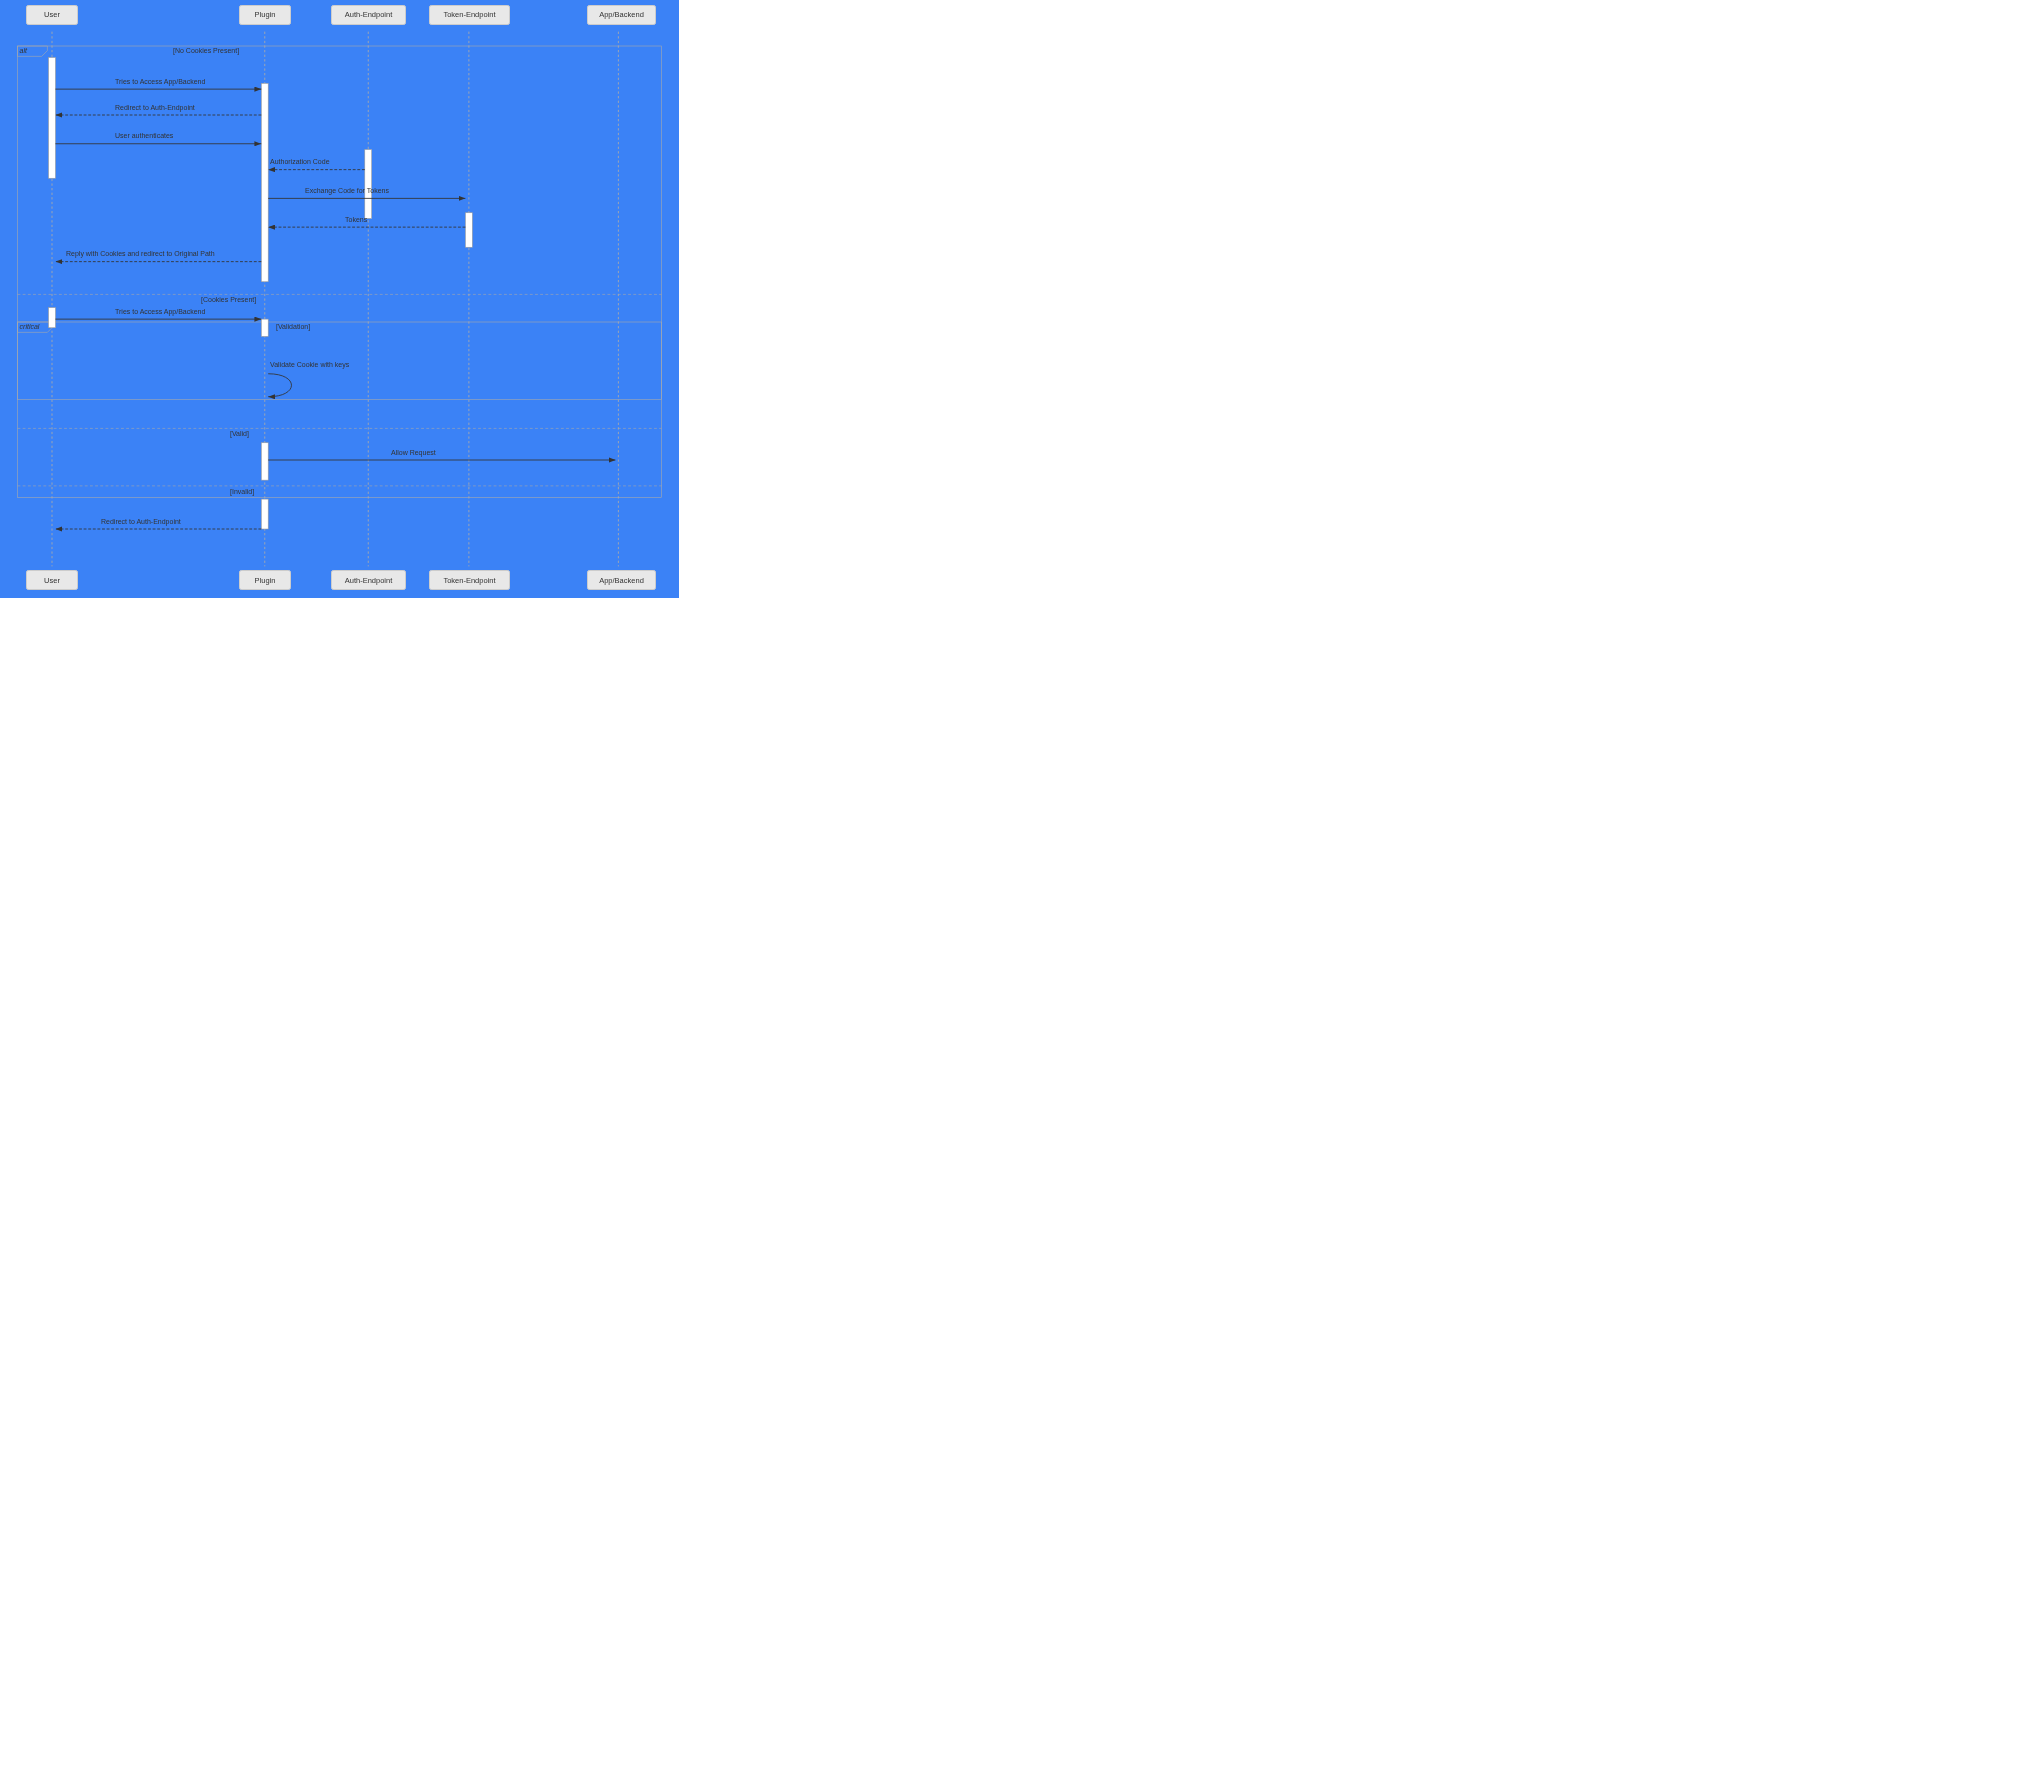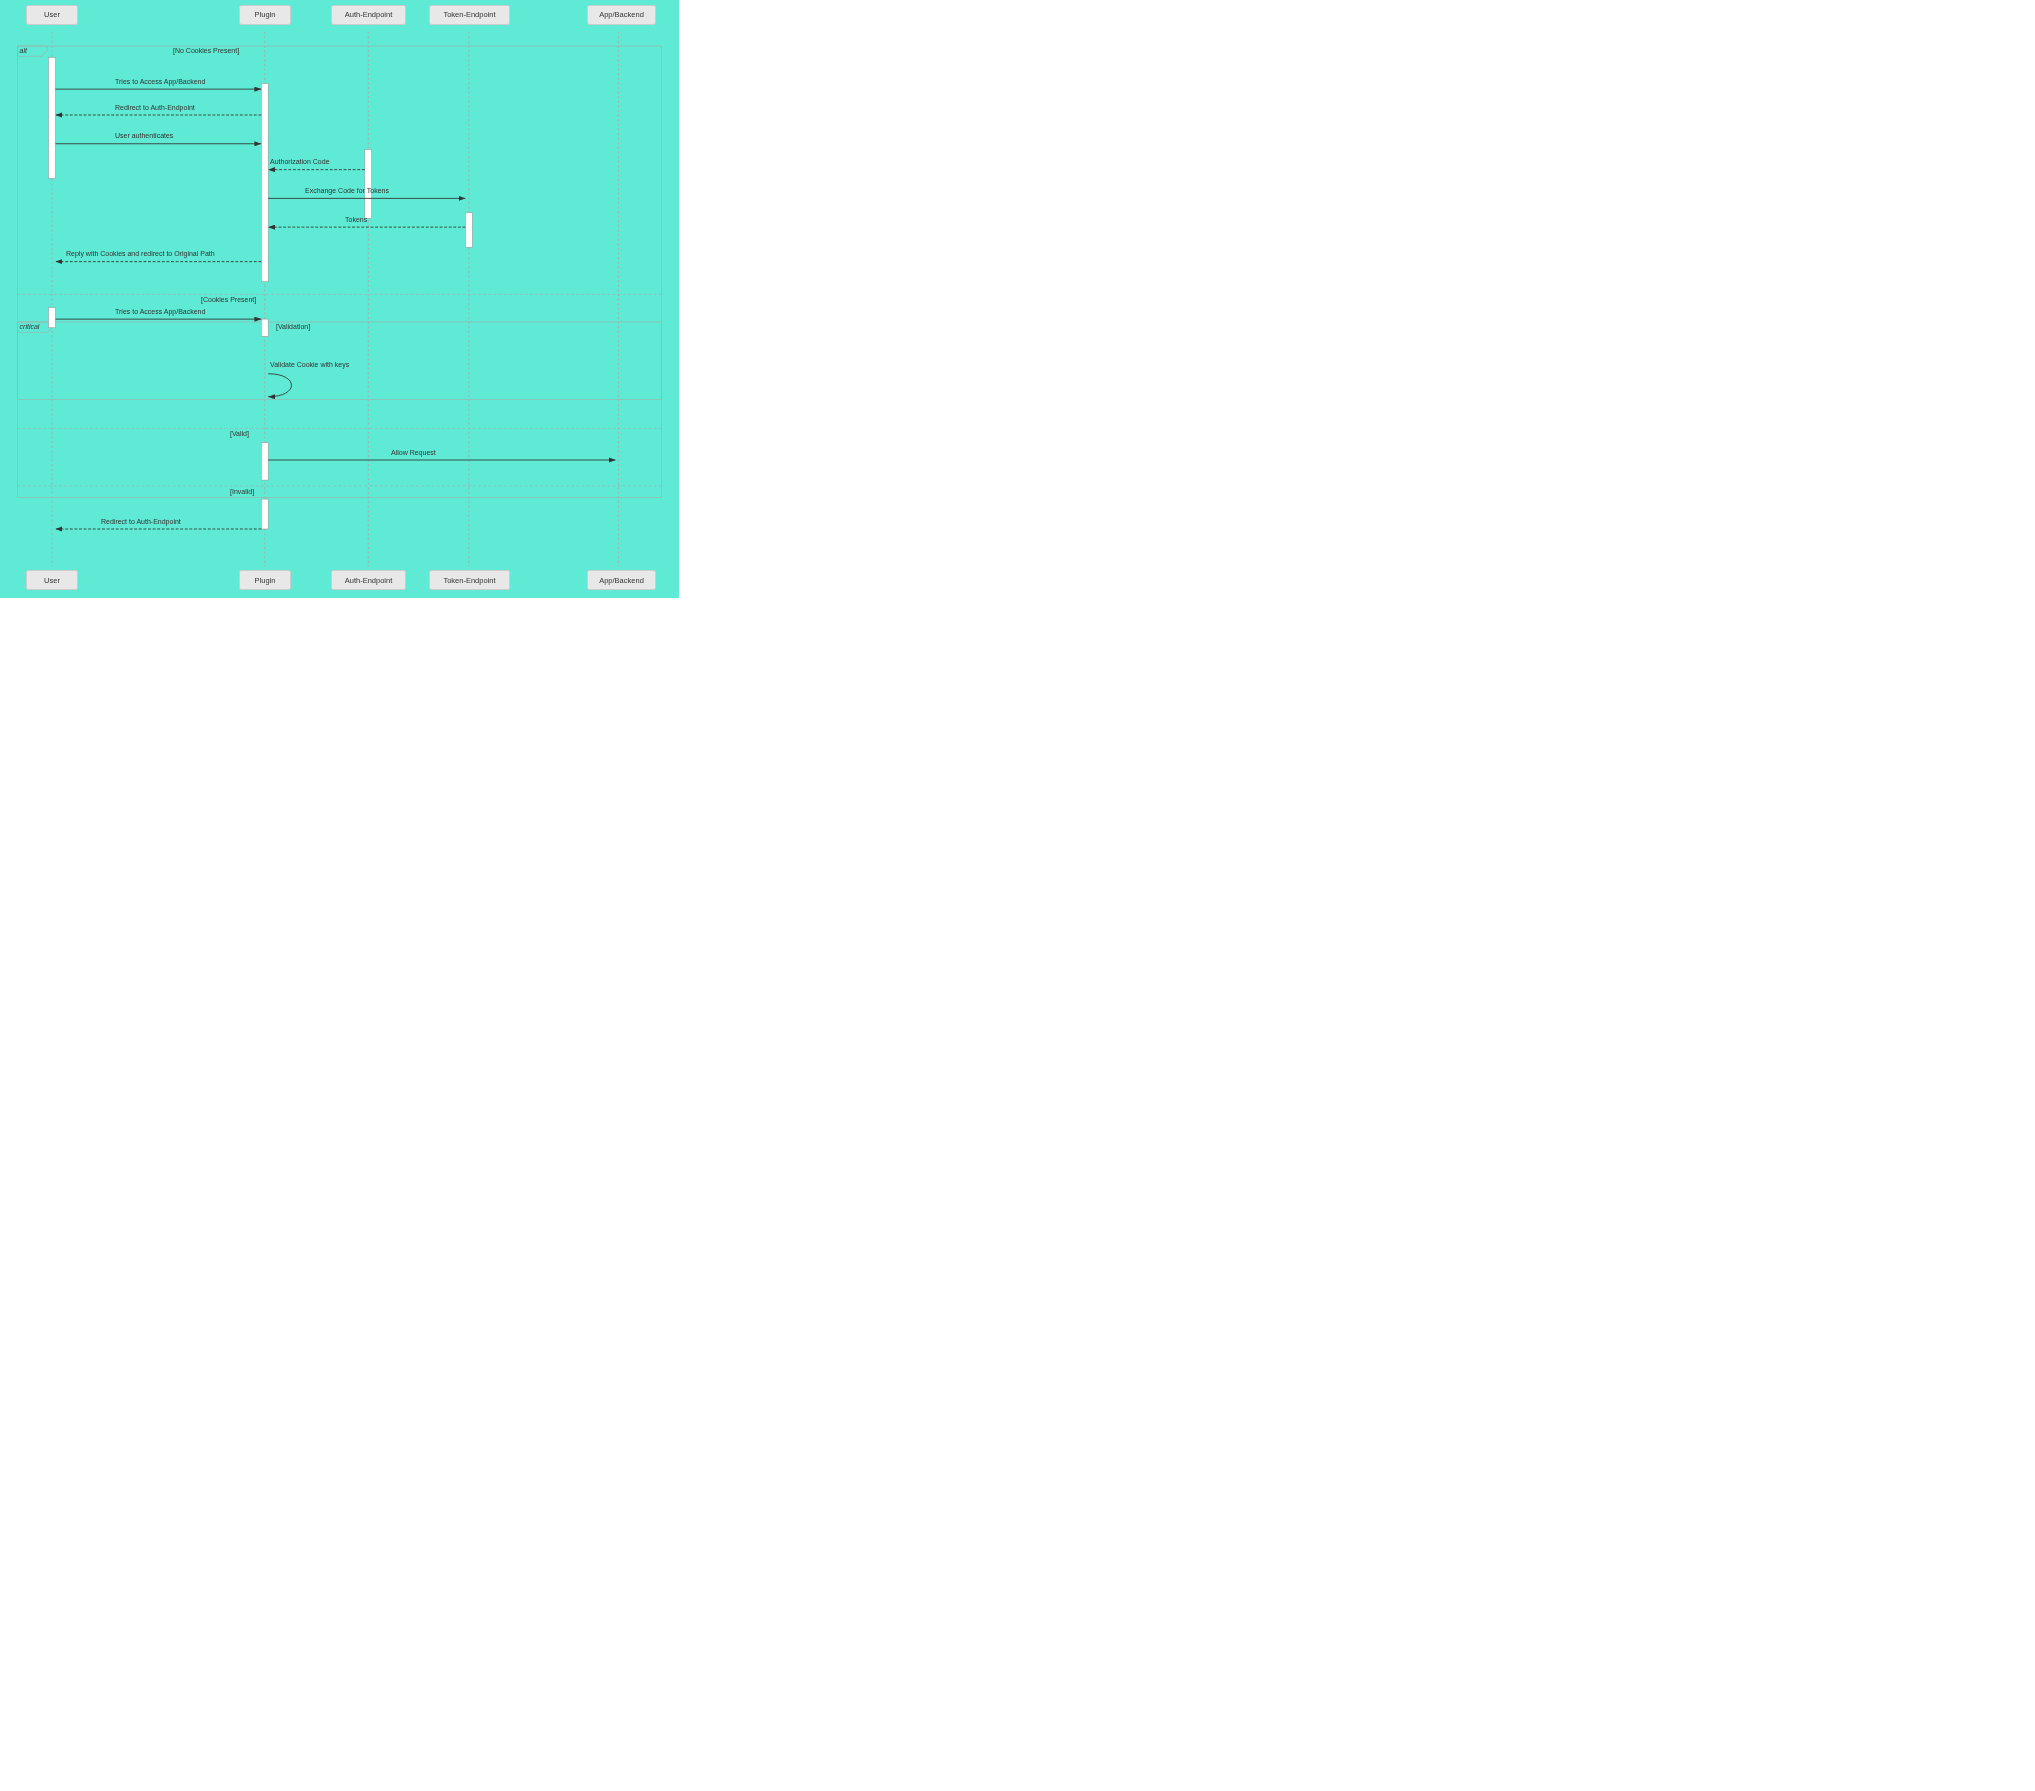--- a/index.html
+++ b/index.html
@@ -10,21 +10,21 @@
       color: #333;
       width: 679px;
       min-height: 598px;
       overflow-x: auto;
     }
 
     .diagram-container {
       position: relative;
       width: 679px;
       height: 598px;
-      background: #5eead4;
+      background: #3b82f6;
     }
 
     
     .lifeline-box {
       position: absolute;
       background: #e8e8e8;
       border: 0.6px solid #ccc;
       border-radius: 2.3px;
       text-align: center;
       padding: 4.6px 7px;

